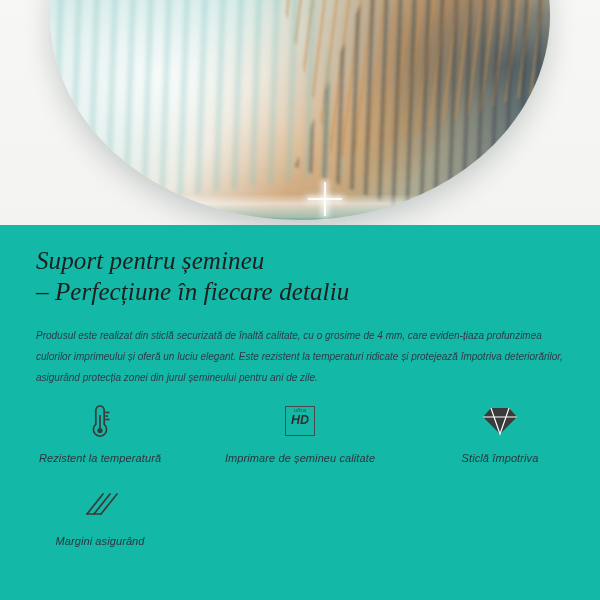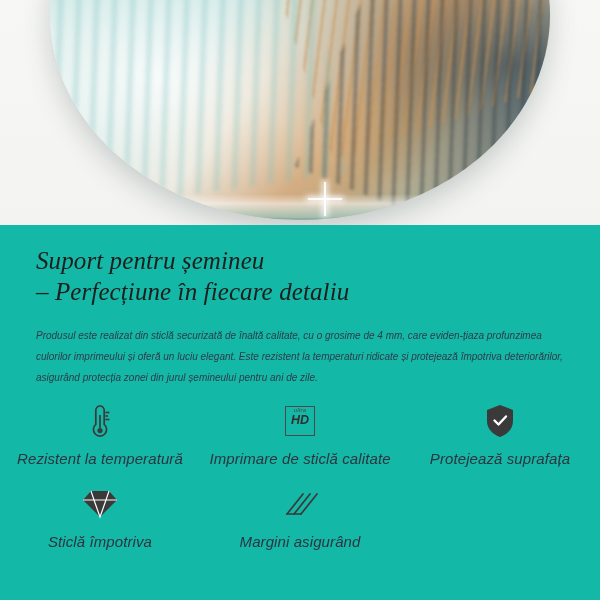--- a/index.html
+++ b/index.html
@@ -191,21 +191,21 @@
   .feature-icon {
     width: 46px;
     height: 46px;
     display: flex;
     align-items: center;
     justify-content: center;
     margin-bottom: 8px;
   }
 
   .feature-label {
-    font-size: 15px;
+    font-size: 11px;
     color: #2b3440;
     text-align: center;
     line-height: 13px;
     letter-spacing: 0.1px;
   }
 
   .hd-badge {
     width: 30px;
     height: 30px;
     border: 1.6px solid #4a4a4a;
@@ -259,32 +259,23 @@
       <div class="feature-label">Rezistent la temperatură</div>
     </div>
 
     <div class="feature">
       <div class="feature-icon">
         <div class="hd-badge">
           <span class="u">ultra</span>
           <span class="hd">HD</span>
         </div>
       </div>
-      <div class="feature-label">Imprimare de sticlă calitate</div>
-    </div>
-
-    <div class="feature">
-      <div class="feature-icon">
-        <svg width="34" height="38" viewBox="0 0 34 38" fill="none">
-          <path d="M17 3 L30 8 v11 c0 8 -6 13.5 -13 16 C10 32.5 4 27 4 19 V8 z" fill="#3a3a3a"></path>
-          <path d="M11.5 18.5 l4 4 l7.5 -8" stroke="#ffffff" stroke-width="2.4" fill="none" stroke-linecap="round" stroke-linejoin="round"></path>
-        </svg>
-      </div>
-      <div class="feature-label">Protejează suprafața</div>
-    </div>
+      <div class="feature-label">Imprimare de șemineu calitate</div>
+    </div>
+
 
     <div class="feature">
       <div class="feature-icon">
         <svg width="38" height="34" viewBox="0 0 38 34">
           <path d="M10 4 h18 l8 9 l-17 17 l-17 -17 z" fill="#3a3a3a"></path>
           <path d="M10 4 l3 9 h12 l3 -9 M2 13 h34 M13 13 l6 17 l6 -17" stroke="#ffffff" stroke-width="1.2" fill="none"></path>
         </svg>
       </div>
       <div class="feature-label">Sticlă împotriva</div>
     </div>

